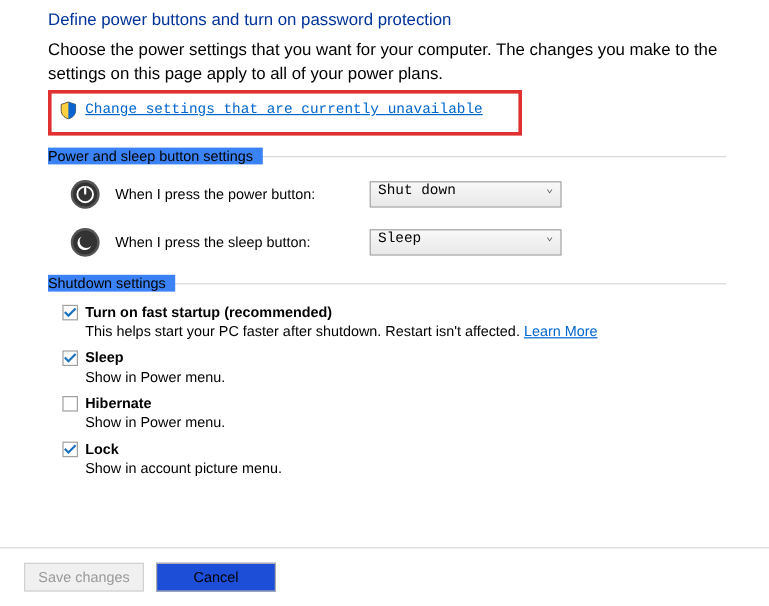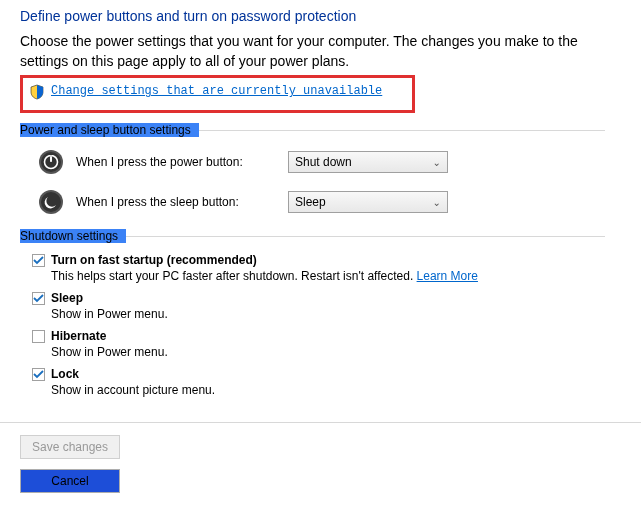--- a/index.html
+++ b/index.html
@@ -5,21 +5,21 @@
     * { box-sizing: border-box; margin: 0; padding: 0; }
     body {
       font-family: "Segoe UI", Tahoma, sans-serif;
       font-size: 12px;
       color: #000;
       background: #fff;
       width: 641px;
       height: 505px;
       position: relative;
     }
-    .container { padding: 8px 36px 0 20px; }
+    .container { padding: 8px 36px 0 20px; margin-left: 20px; }
     .title {
       color: #003399;
       font-size: 14px;
       font-weight: 400;
       margin-bottom: 8px;
     }
     .subtitle {
       font-size: 14px;
       line-height: 1.4;
       margin-bottom: 2px;
@@ -77,25 +77,25 @@
     }
     .label-col {
       width: 200px;
     }
     .select {
       width: 160px;
       height: 22px;
       border: 1px solid #a0a0a0;
       background: linear-gradient(#f8f8f8, #e8e8e8);
       display: flex;
-      align-items: center;
+      align-items: flex-start;
       justify-content: space-between;
       padding: 0 6px;
       font-size: 12px;
-      font-family: Liberation Sans, sans-serif;
+      font-family: Liberation Mono, monospace;
     }
     .select .chev {
       font-size: 10px;
       color: #555;
     }
     .shutdown-settings { margin-bottom: 10px; }
     .check-row {
       display: flex;
       align-items: flex-start;
       gap: 6px;
@@ -122,21 +122,20 @@
     }
     .footer {
       position: absolute;
       bottom: 0;
       left: 0;
       right: 0;
       border-top: 1px solid #d8d8d8;
       padding: 12px 20px;
       display: flex;
       gap: 10px;
-      flex-direction: column;
     }
     .btn {
       width: 100px;
       height: 24px;
       border: 1px solid #adadad;
       background: #1d4ed8;
       font-family: inherit;
       font-size: 12px;
       cursor: pointer;
     }

